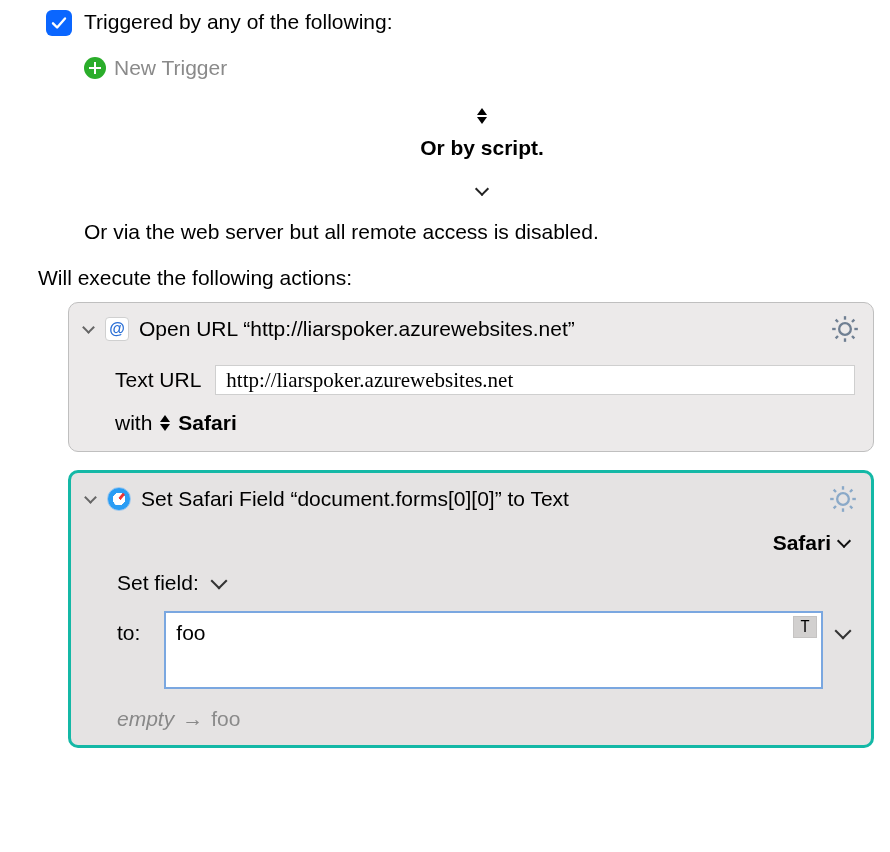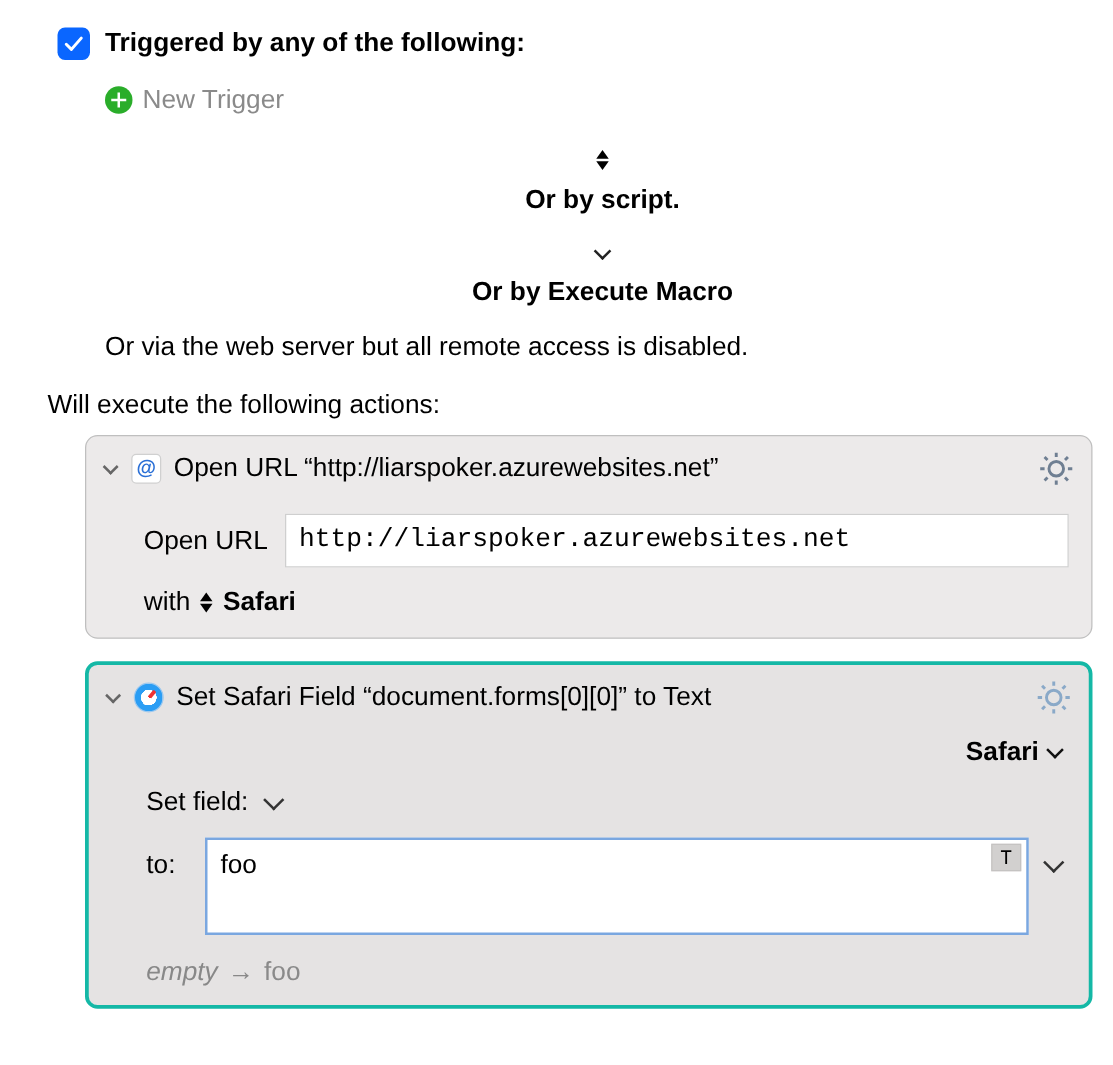--- a/index.html
+++ b/index.html
@@ -12,25 +12,23 @@
     background: #fff;
   }
   .container {
     width: 890px;
     padding: 10px 10px 30px 10px;
   }
 
   
   .trigger-header {
     display: flex;
-    align-items: center;
     gap: 12px;
     margin-left: 36px;
-    margin-top: 12px;
-    font-weight: bold;
+    margin-top: 0;
   }
   .checkbox {
     width: 26px; height: 26px;
     border-radius: 6px;
     background: #0a66ff;
     display: flex; align-items: center; justify-content: center;
     flex: 0 0 auto;
   }
   .checkbox svg { width: 18px; height: 18px; }
 
@@ -183,26 +181,26 @@
 
   .field-row {
     display: flex;
     align-items: center;
     gap: 14px;
     margin-top: 8px;
   }
   .field-label { white-space: nowrap; }
   .text-input {
     flex: 1;
-    height: 43px;
+    height: 30px;
     border: 1px solid #cfcfcf;
     background: #fff;
     padding: 4px 10px;
     font-size: 21px;
-    font-family: Liberation Mono, monospace;
+    font-family: Liberation Serif, serif;
   }
 
   .with-row {
     display: flex;
     align-items: center;
     gap: 8px;
     margin-top: 16px;
   }
   .with-label {}
   .updown-inline {
@@ -339,21 +337,20 @@
       <span class="tri-up"></span>
         <span class="tri-down"></span>
     </span>
     <span>Or by script.</span>
   </div>
 
   <div class="or-row">
     <span class="chevron-down">
       <span class="chev-down-small"></span>
     </span>
-    <span>Or by Execute Macro</span>
   </div>
 
   <div class="web-row">Or via the web server but all remote access is disabled.</div>
 
   <div class="section-label">Will execute the following actions:</div>
 
   <div class="card">
     <div class="card-header">
       <span class="disc-toggle">
           <span class="chev"></span>
@@ -371,21 +368,21 @@
             <line x1="4" y1="4" x2="6" y2="6"></line>
               <line x1="18" y1="18" x2="20" y2="20"></line>
             <line x1="4" y1="20" x2="6" y2="18"></line>
               <line x1="18" y1="6" x2="20" y2="4"></line>
           </g>
         </svg>
       </span>
     </div>
     <div class="card-body">
       <div class="field-row">
-        <span class="field-label">Open URL</span>
+        <span class="field-label">Text URL</span>
         <input class="text-input" type="text" value="http://liarspoker.azurewebsites.net" style="">
       </div>
       <div class="with-row">
         <span class="with-label">with</span>
         <span class="updown-inline">
           <span class="tri-up"></span>
             <span class="tri-down"></span>
         </span>
         <span class="browser-bold">Safari</span>
       </div>

